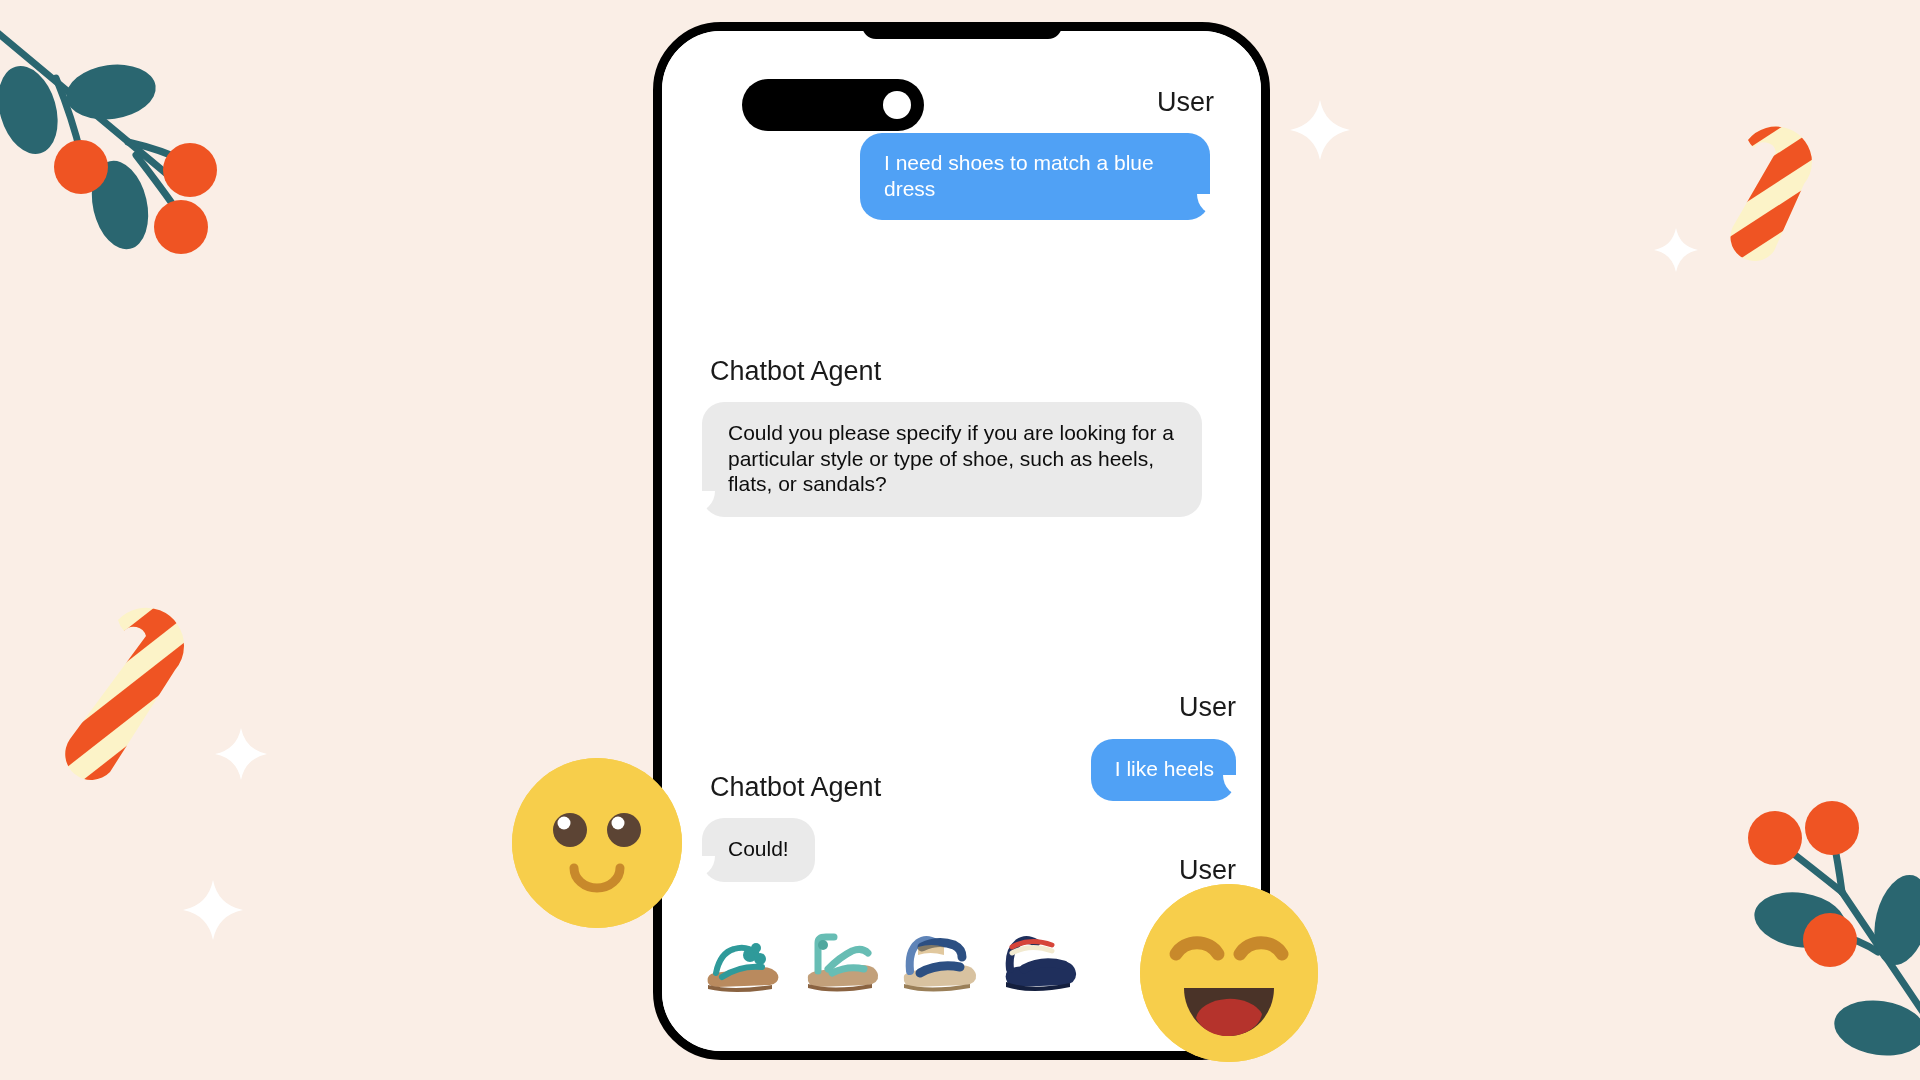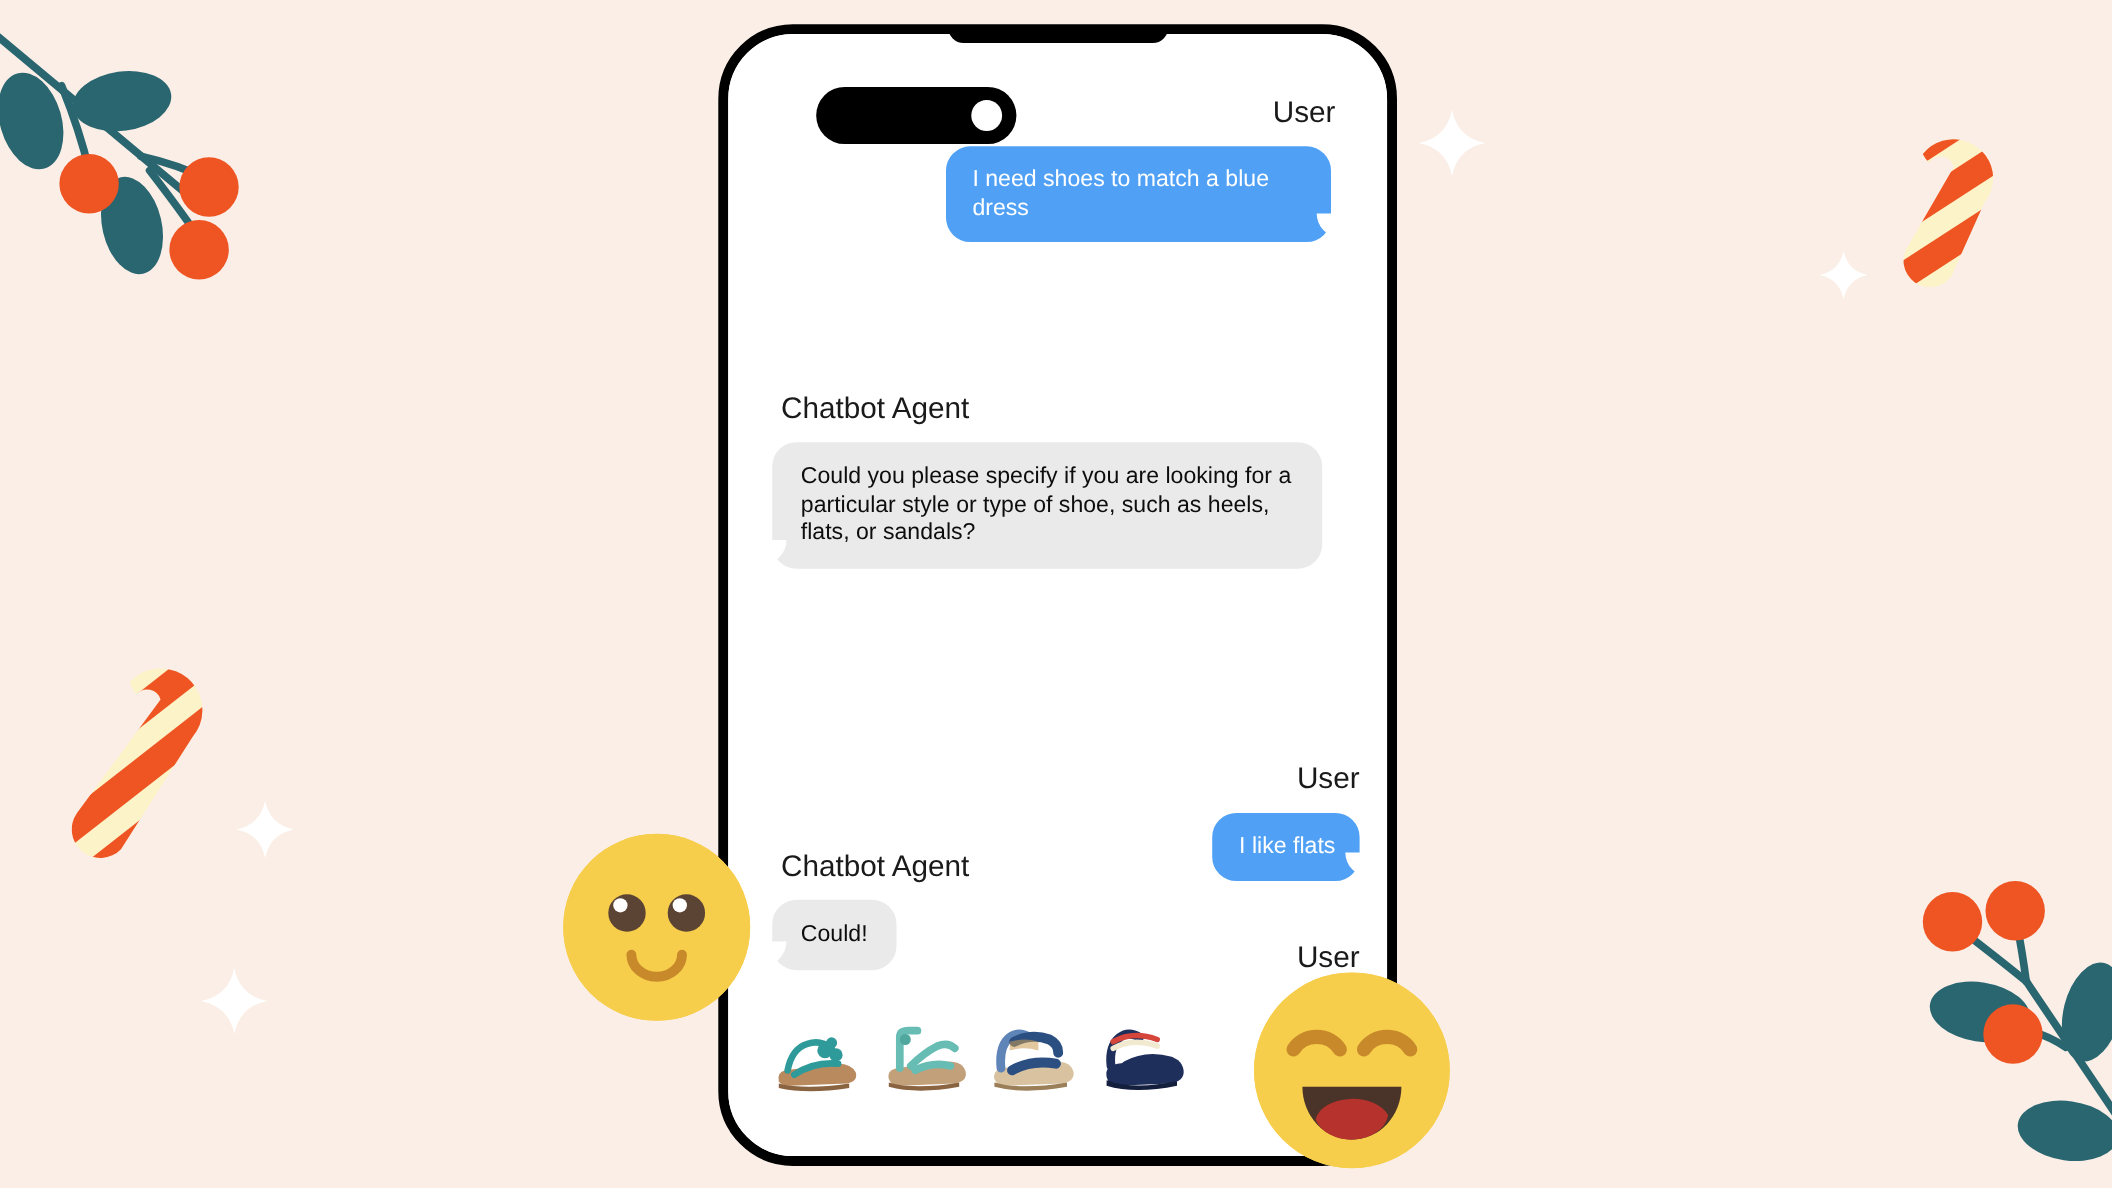--- a/index.html
+++ b/index.html
@@ -290,21 +290,21 @@
             <span class="tail-left"></span>
           </div>
         </div>
 
         <div class="row" style="left:0;top:663px;width:100%;">
           <div class="label" style="position:absolute;right:25px;top:0;">User</div>
         </div>
         <div class="row" style="left:0;top:708px;width:100%;">
           <div style="position:absolute;right:25px;top:0;">
             <div class="bubble user">
-              <span>I like flats</span>
+              <span>I like heels</span>
               <span class="tail-right"></span>
             </div>
           </div>
         </div>
 
         <div class="row" style="left:48px;top:743px;">
           <div class="label">Chatbot Agent</div>
         </div>
         <div class="row" style="left:40px;top:787px;">
           <div class="bubble agent">

